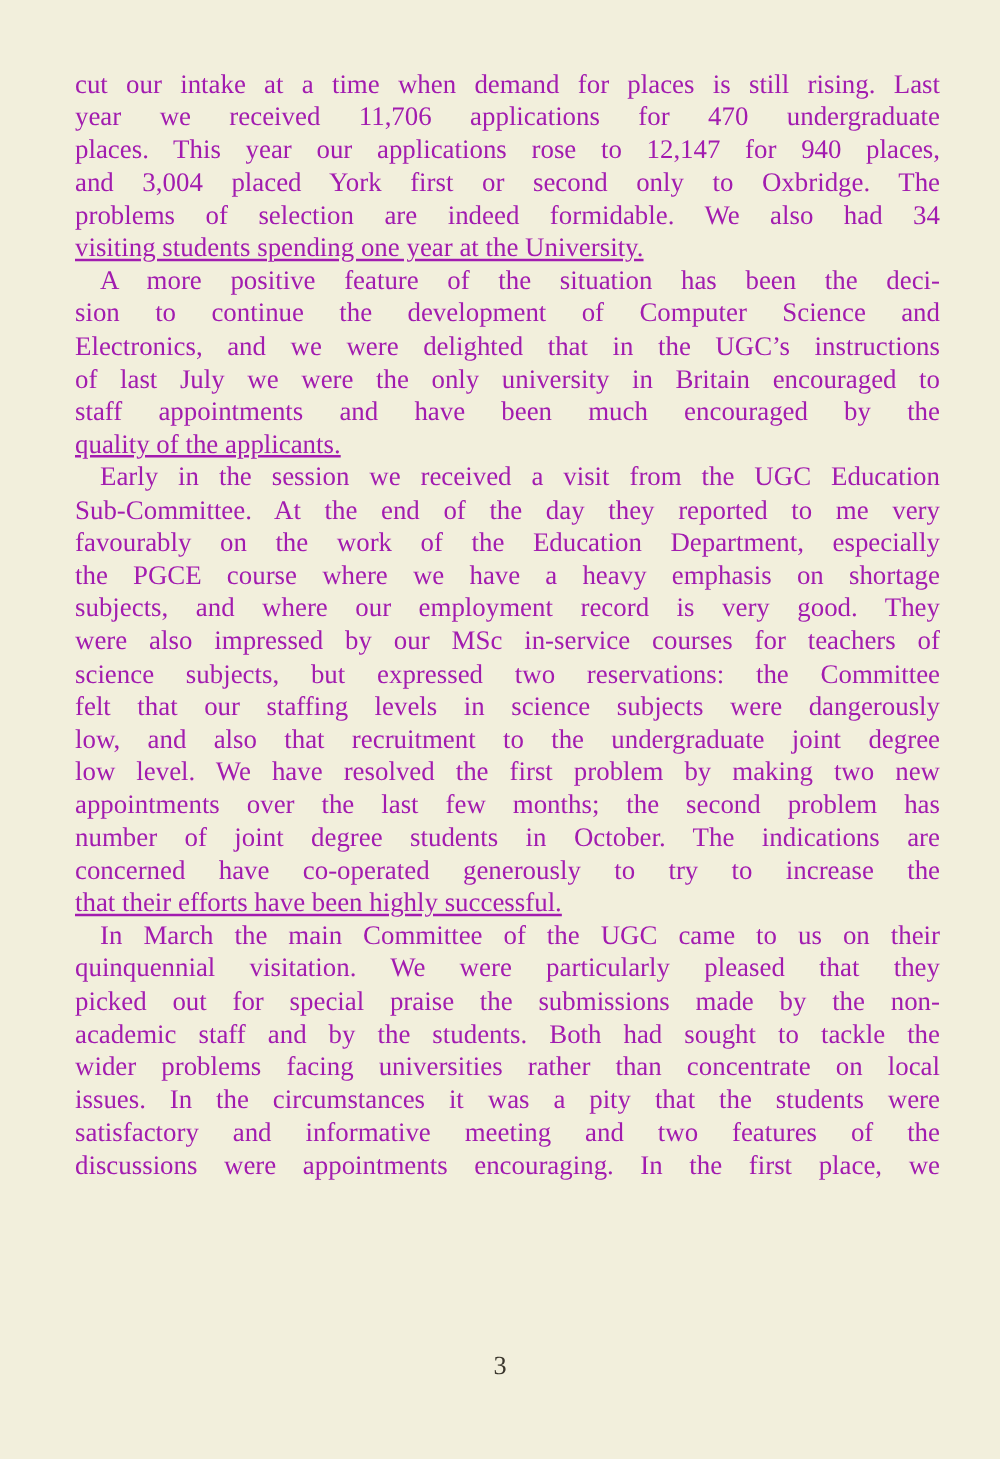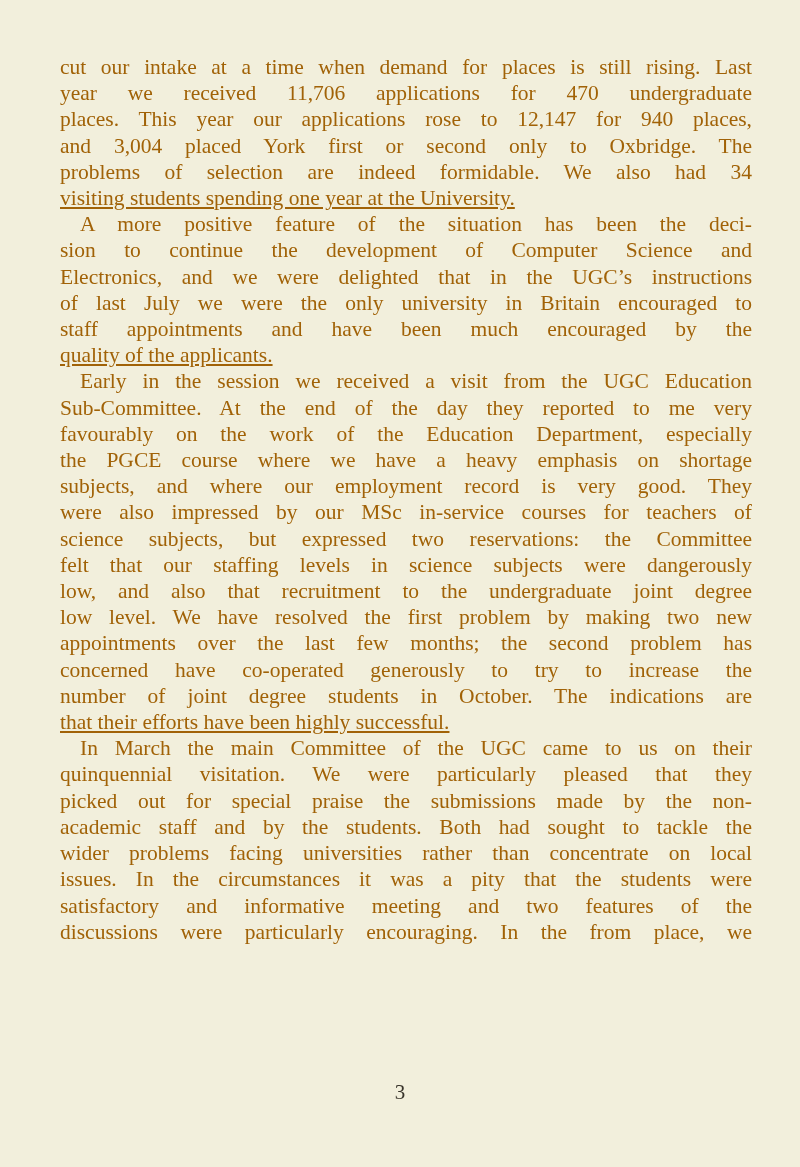--- a/index.html
+++ b/index.html
@@ -11,21 +11,21 @@
       height: 1167px;
       background: #f2efdc;
       overflow: hidden;
       position: relative;
     }
     .page {
       position: absolute;
       left: 60px;
       top: 54px;
       width: 692px;
-      color: #a16207;
+      color: #a21caf;
       font-family: "Liberation Serif", "DejaVu Serif", serif;
       font-size: 21.5px;
       line-height: 26.2px;
     }
     .para {
       margin: 0;
       text-align: justify;
       hyphens: manual;
     }
     .line {
@@ -78,30 +78,30 @@
         <span class="line">Sub-Committee. At the end of the day they reported to me very</span>
         <span class="line">favourably on the work of the Education Department, especially</span>
         <span class="line">the PGCE course where we have a heavy emphasis on shortage</span>
         <span class="line">subjects, and where our employment record is very good. They</span>
         <span class="line">were also impressed by our MSc in-service courses for teachers of</span>
         <span class="line">science subjects, but expressed two reservations: the Committee</span>
         <span class="line">felt that our staffing levels in science subjects were dangerously</span>
         <span class="line">low, and also that recruitment to the undergraduate joint degree</span>
         <span class="line">low level. We have resolved the first problem by making two new</span>
         <span class="line">appointments over the last few months; the second problem has</span>
+        <span class="line">number of joint degree students in October. The indications are</span>
         <span class="line">concerned have co-operated generously to try to increase the</span>
-        <span class="line">number of joint degree students in October. The indications are</span>
         <span class="line last">that their efforts have been highly successful.</span>
       </p>
       <p class="para">
         <span class="line indent">In March the main Committee of the UGC came to us on their</span>
         <span class="line">quinquennial visitation. We were particularly pleased that they</span>
         <span class="line">picked out for special praise the submissions made by the non-</span>
         <span class="line">academic staff and by the students. Both had sought to tackle the</span>
         <span class="line">wider problems facing universities rather than concentrate on local</span>
         <span class="line">issues. In the circumstances it was a pity that the students were</span>
         <span class="line">satisfactory and informative meeting and two features of the</span>
-        <span class="line">discussions were particularly encouraging. In the from place, we</span>
+        <span class="line">discussions were appointments encouraging. In the first place, we</span>
       </p>
     </div>
 </div>
 
 <div class="folio">3</div>
 
 </body></html>

